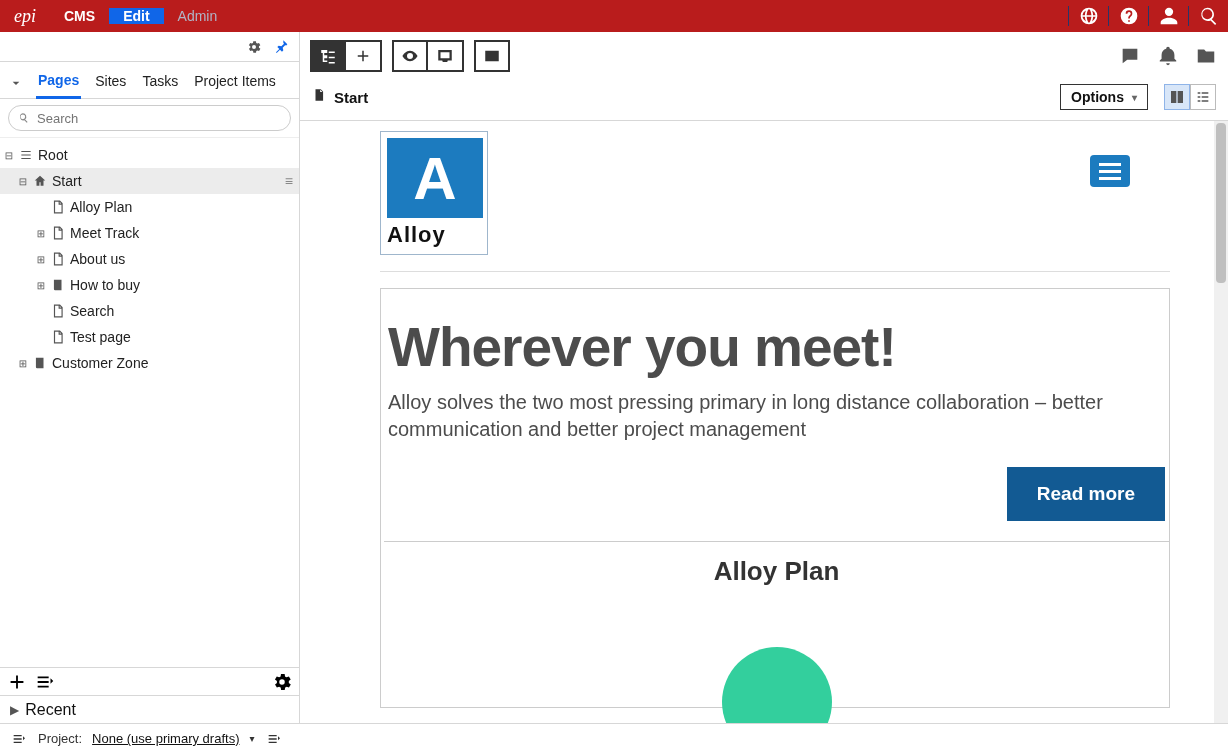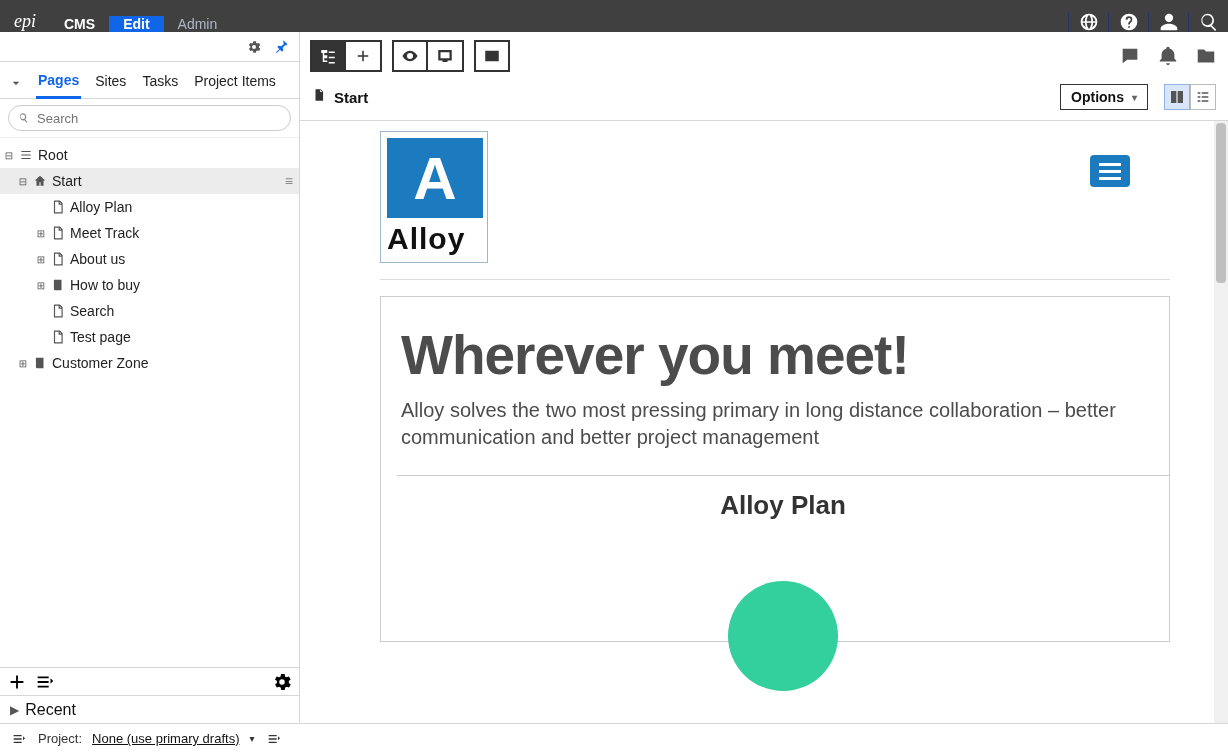--- a/index.html
+++ b/index.html
@@ -1,19 +1,19 @@
 <!DOCTYPE html>
 <html><head>
 <meta charset="utf-8">
 <style>
 * { margin:0; padding:0; box-sizing:border-box; font-family:-apple-system,BlinkMacSystemFont,"Segoe UI",Arial,sans-serif; }
 html,body { width:1228px; height:753px; overflow:hidden; background:#fff; color:#111; }
 
 
-.topnav { display:flex; align-items:flex-end; height:32px; background:#404040; color:#fff; }
+.topnav { display:flex; align-items:center; height:32px; background:#b91c1c; color:#fff; }
 .topnav .logo { display:flex; align-items:center; padding:0 14px; font-style:italic; font-family:Georgia,serif; font-size:18px; }
 .topnav .item { display:flex; align-items:center; padding:0 14px; font-size:14px; color:#b0b4c6; cursor:pointer; }
 .topnav .item.strong { color:#fff; font-weight:600; }
 .topnav .item.active { background:#1066e8; color:#fff; font-weight:700; }
 .topnav .spacer { flex:1; }
 .topnav .icon { width:40px; display:flex; align-items:center; justify-content:center; border-left:1px solid #2a3467; cursor:pointer; }
 .topnav svg { width:20px; height:20px; fill:#fff; }
 
 
 .columns { display:flex; height:calc(753px - 32px - 30px); }
@@ -80,28 +80,28 @@
 .vtg.active { background:#d8e6f8; border-color:#8fb4e8; }
 .vtg svg { width:16px; height:16px; fill:#555; }
 
 
 .preview { flex:1; overflow:auto; position:relative; padding:10px 0 0 0; }
 .previewInner { width:790px; margin:0 0 0 80px; }
 
 
 .logoCard { width:108px; border:1px solid #9fb6cc; padding:6px; }
 .logoBlue { width:96px; height:80px; background:#1c7bbf; display:flex; align-items:center; justify-content:center; color:#fff; font-weight:900; font-size:60px; font-family:Arial,sans-serif; }
-.logoText { font-family:Arial,sans-serif; font-weight:900; font-size:30px; letter-spacing:1px; margin-top:4px; text-align:left; }
+.logoText { font-family:Arial,sans-serif; font-weight:900; font-size:22px; letter-spacing:1px; margin-top:4px; text-align:left; }
 
 
 .hamb { position:absolute; right:40px; top:24px; width:40px; height:32px; background:#1c7bbf; border-radius:4px; display:flex; flex-direction:column; align-items:center; justify-content:center; gap:4px; cursor:pointer; }
 .hamb span { display:block; width:22px; height:3px; background:#fff; }
 
 .hr { border:none; border-top:1px solid #ddd; margin:16px 0; }
-.heroCard { border:1px solid #ccc; padding:26px 0 0 16px; }
+.heroCard { border:1px solid #ccc; padding:26px 0 0 3px; }
 .hero-h1 { font-family:Verdana,Geneva,sans-serif; font-size:55px; font-weight:800; color:#4c4c4c; padding:0 4px; letter-spacing:-1px; }
 .hero-p { font-family:Verdana,Geneva,sans-serif; font-size:20px; color:#4c4c4c; padding:10px 4px 24px 4px; line-height:1.35; }
 .readmore { background:#125a93; color:#fff; font-weight:700; font-size:19px; padding:16px 30px; float:right; margin:0 4px 20px 0; cursor:pointer; }
 .subCard { clear:both; border-top:1px solid #ccc; padding:14px 0 40px 0; text-align:center; }
 .sub-h2 { font-family:Verdana,sans-serif; font-size:26px; font-weight:700; color:#333; }
 .sub-p { font-family:Verdana,sans-serif; font-size:15px; color:#333; margin-top:6px; }
 .greenDot { width:110px; height:110px; border-radius:50%; background:#33cf9d; margin:60px auto -90px auto; }
 
 
 .scrollbar { position:absolute; right:0; top:0; width:14px; height:100%; background:#f0f0f0; }
@@ -374,20 +374,21 @@
           <div class="hamb">
               <span></span>
               <span></span>
               <span></span>
             </div>
         </div>
         <hr class="hr">
         <div class="heroCard">
           <div class="hero-h1">Wherever you meet!</div>
           <div class="hero-p">Alloy solves the two most pressing primary in long distance collaboration – better communication and better project management</div>
+          <div class="readmore">Read more</div>
           <div class="subCard">
             <div class="sub-h2">Alloy Plan</div>
             <div class="greenDot"></div>
           </div>
         </div>
       </div>
       <div class="scrollbar">
         <div class="scrollThumb"></div>
       </div>
     </div>

